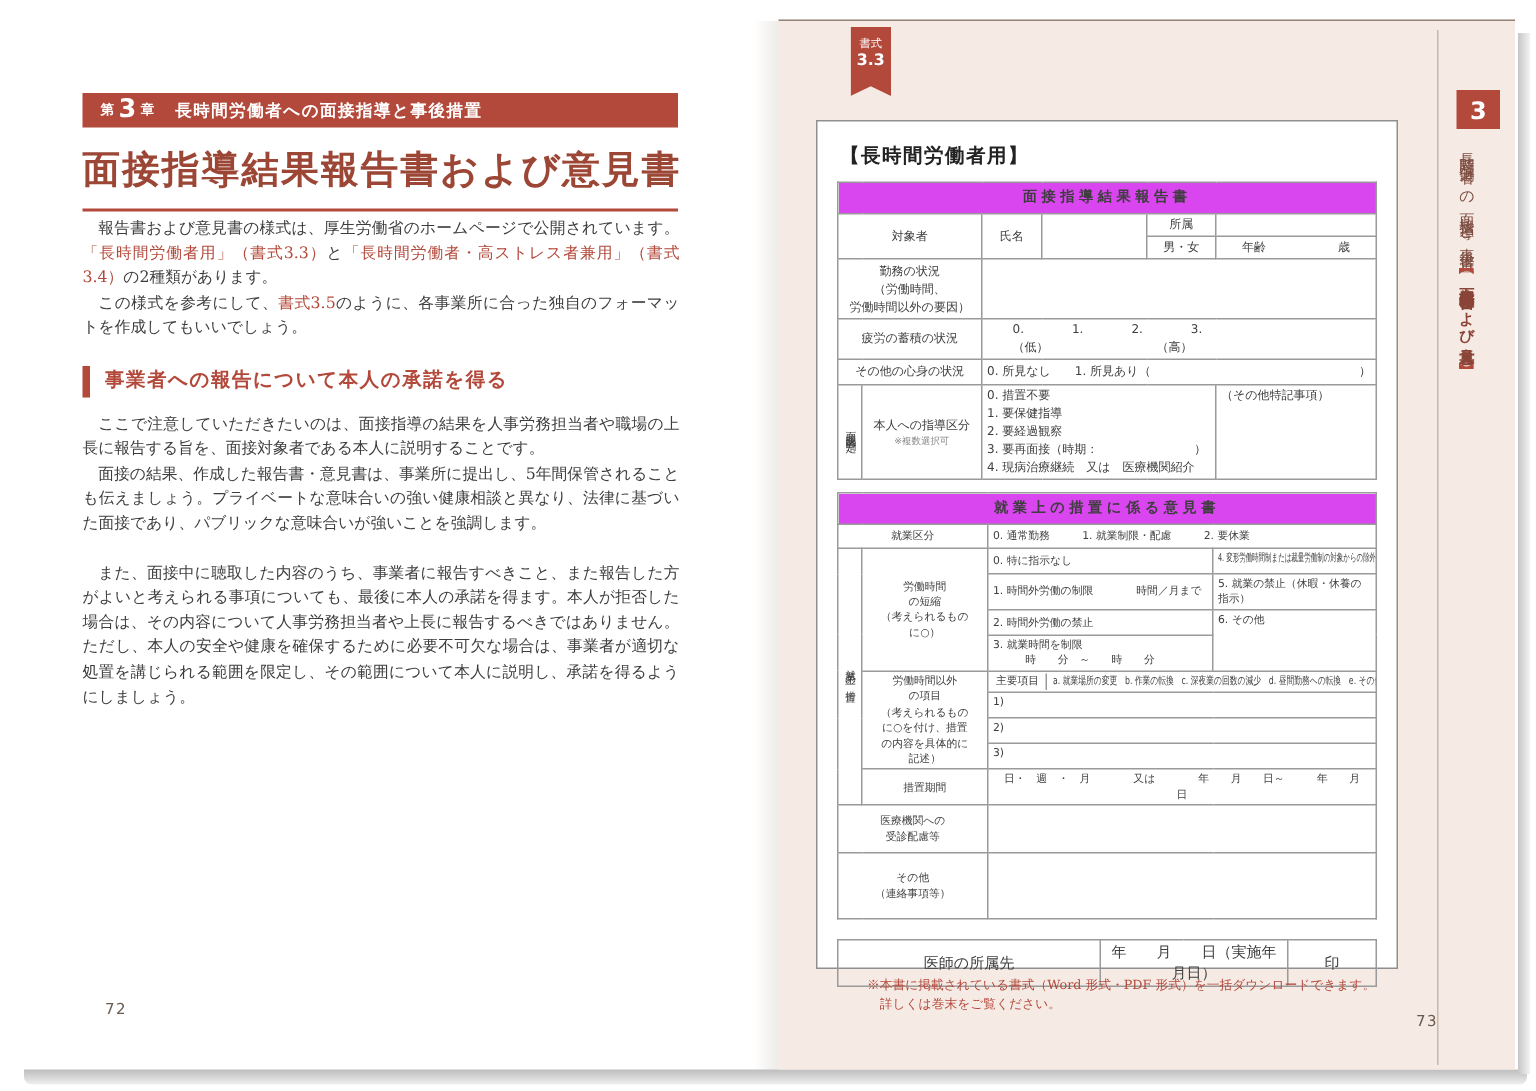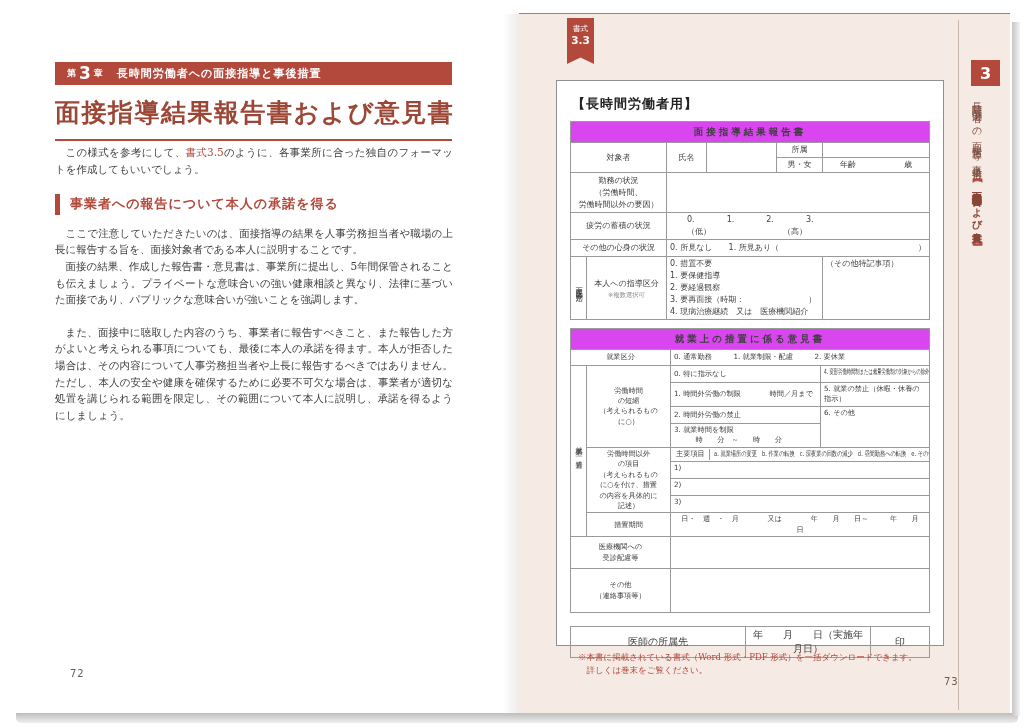--- a/index.html
+++ b/index.html
@@ -43,21 +43,21 @@
   #ribbon .r1{font-size:7.5px;margin-top:6px;}
   #ribbon .r2{font-size:10.5px;font-weight:bold;}
   #chapter-tab{left:971px;top:60px;width:29px;height:26px;background:#b3493b;color:#fff;
     font-size:16px;font-weight:bold;display:flex;align-items:center;justify-content:center;}
   #side-strip{left:969px;top:94px;display:flex;flex-direction:column;align-items:center;gap:9px;}
   .v{writing-mode:vertical-rl;}
   .side-chapter{font-size:10px;letter-spacing:2.2px;color:#7d4d41;}
   .side-bracket{font-size:11px;font-weight:bold;color:#b3493b;}
   .side-section{font-size:10px;font-weight:bold;color:#8a4538;letter-spacing:.5px;}
 
-  #form-box{left:556px;top:80px;width:388px;height:566px;background:#fff;
+  #form-box{left:544px;top:80px;width:388px;height:566px;background:#fff;
     border:1px solid #8f8f8f;box-sizing:border-box;padding:12px 13px;}
   #form-heading{font-size:13px;font-weight:bold;color:#222;letter-spacing:1px;margin:2px 0 8px 2px;}
 
   table.ft{border-collapse:collapse;width:100%;table-layout:fixed;color:#3e3e3e;}
   table.ft td{border:1px solid #9a9a9a;padding:1px 3px;vertical-align:middle;overflow:hidden;}
   #t1{font-size:8px;line-height:1.5;}
   #t2{font-size:7.2px;line-height:1.45;margin-top:8px;}
   #t3{font-size:10px;margin-top:13px;}
   .hdr{background:#d946ef;font-weight:bold;text-align:center;font-size:9.5px;
     letter-spacing:3px;padding:3px 0 !important;}
@@ -276,20 +276,21 @@
     <span class="ch-small">第</span>
     <span class="ch-num">3</span>
     <span class="ch-small">章</span>
     <span class="ch-title">長時間労働者への面接指導と事後措置</span>
   </div>
 
   <div class="abs serif" id="page-title">面接指導結果報告書および意見書</div>
   <div class="abs" id="title-rule"></div>
 
   <div class="abs serif" id="left-body">
+    <p><span>報告書および意見書の様式は、厚生労働省のホームページで公開されています。</span><span class="red">「長時間労働者用」（書式3.3）</span><span>と</span><span class="red">「長時間労働者・高ストレス者兼用」（書式3.4）</span><span>の2種類があります。</span></p>
     <p><span>この様式を参考にして、</span><span class="red">書式3.5</span><span>のように、各事業所に合った独自のフォーマットを作成してもいいでしょう。</span></p>
 
     <div class="sec-head">事業者への報告について本人の承諾を得る</div>
 
     <p>ここで注意していただきたいのは、面接指導の結果を人事労務担当者や職場の上長に報告する旨を、面接対象者である本人に説明することです。</p>
     <p>面接の結果、作成した報告書・意見書は、事業所に提出し、5年間保管されることも伝えましょう。プライベートな意味合いの強い健康相談と異なり、法律に基づいた面接であり、パブリックな意味合いが強いことを強調します。</p>
     <p class="gap-top">また、面接中に聴取した内容のうち、事業者に報告すべきこと、また報告した方がよいと考えられる事項についても、最後に本人の承諾を得ます。本人が拒否した場合は、その内容について人事労務担当者や上長に報告するべきではありません。ただし、本人の安全や健康を確保するために必要不可欠な場合は、事業者が適切な処置を講じられる範囲を限定し、その範囲について本人に説明し、承諾を得るようにしましょう。</p>
   </div>
 
   <div class="abs pagenum-left">72</div>

